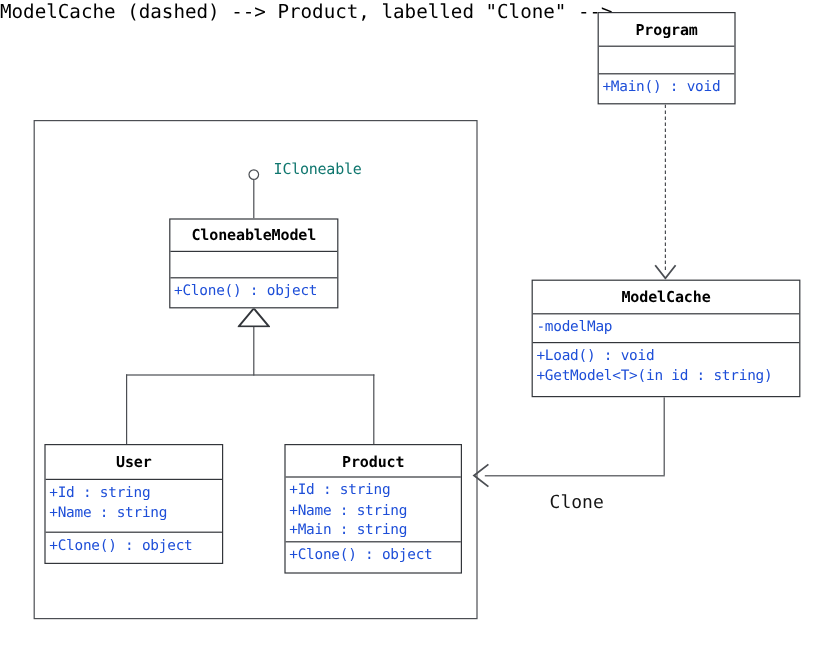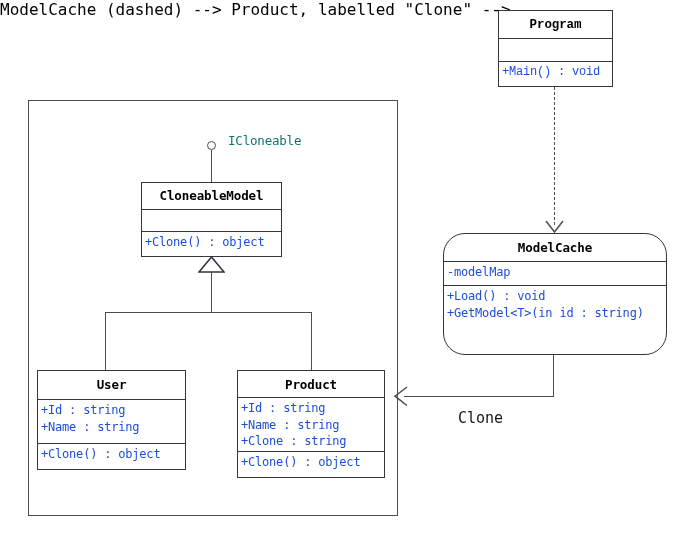--- a/index.html
+++ b/index.html
@@ -130,36 +130,36 @@
 </style>
 </head>
 <body>
 
 <div id="canvas">
 
   
   <div id="group-frame"></div>
 
   
-  <div class="uml-class" style="left:498px; top:10px; width:115px; height:77px;font-family:Liberation Mono, monospace;">
+  <div class="uml-class" style="left:498px; top:10px; width:115px; height:77px;">
     <div class="uml-name" style="height:28px;">Program</div>
     <div class="uml-compartment empty" style="height:23px;"></div>
     <div class="uml-compartment" style="height:26px;">
       <div class="uml-row">+Main() : void</div>
     </div>
   </div>
 
    ModelCache (dashed) --&gt;
   <div class="vline-dashed" style="left:554px; top:87px; height:138px;"></div>
   <svg class="arrow-svg" style="left:544px; top:218px;" width="22" height="18">
     <polyline points="2,3 10.5,14 19,3" fill="none" stroke="#4b4e53" stroke-width="1.5"></polyline>
   </svg>
 
   
-  <div class="uml-class" style="left:443px; top:233px; width:224px; height:122px;border-radius:22px;">
+  <div class="uml-class" style="left:443px; top:233px; width:224px; height:98px;">
     <div class="uml-name" style="height:27px;">ModelCache</div>
     <div class="uml-compartment" style="height:24px;">
       <div class="uml-row">-modelMap</div>
     </div>
     <div class="uml-compartment" style="height:45px;">
       <div class="uml-row">+Load() : void</div>
       <div class="uml-row">+GetModel&lt;T&gt;(in id : string)</div>
     </div>
   </div>
 
@@ -209,20 +209,20 @@
       <div class="uml-row">+Clone() : object</div>
     </div>
   </div>
 
   
   <div class="uml-class" style="left:237px; top:370px; width:148px; height:108px;">
     <div class="uml-name" style="height:26px;">Product</div>
     <div class="uml-compartment" style="height:54px;">
       <div class="uml-row">+Id : string</div>
       <div class="uml-row">+Name : string</div>
-      <div class="uml-row">+Clone : string</div>
+      <div class="uml-row">+Main : string</div>
     </div>
     <div class="uml-compartment" style="height:26px;">
       <div class="uml-row">+Clone() : object</div>
     </div>
   </div>
 
 </div>
 
 </body></html>

